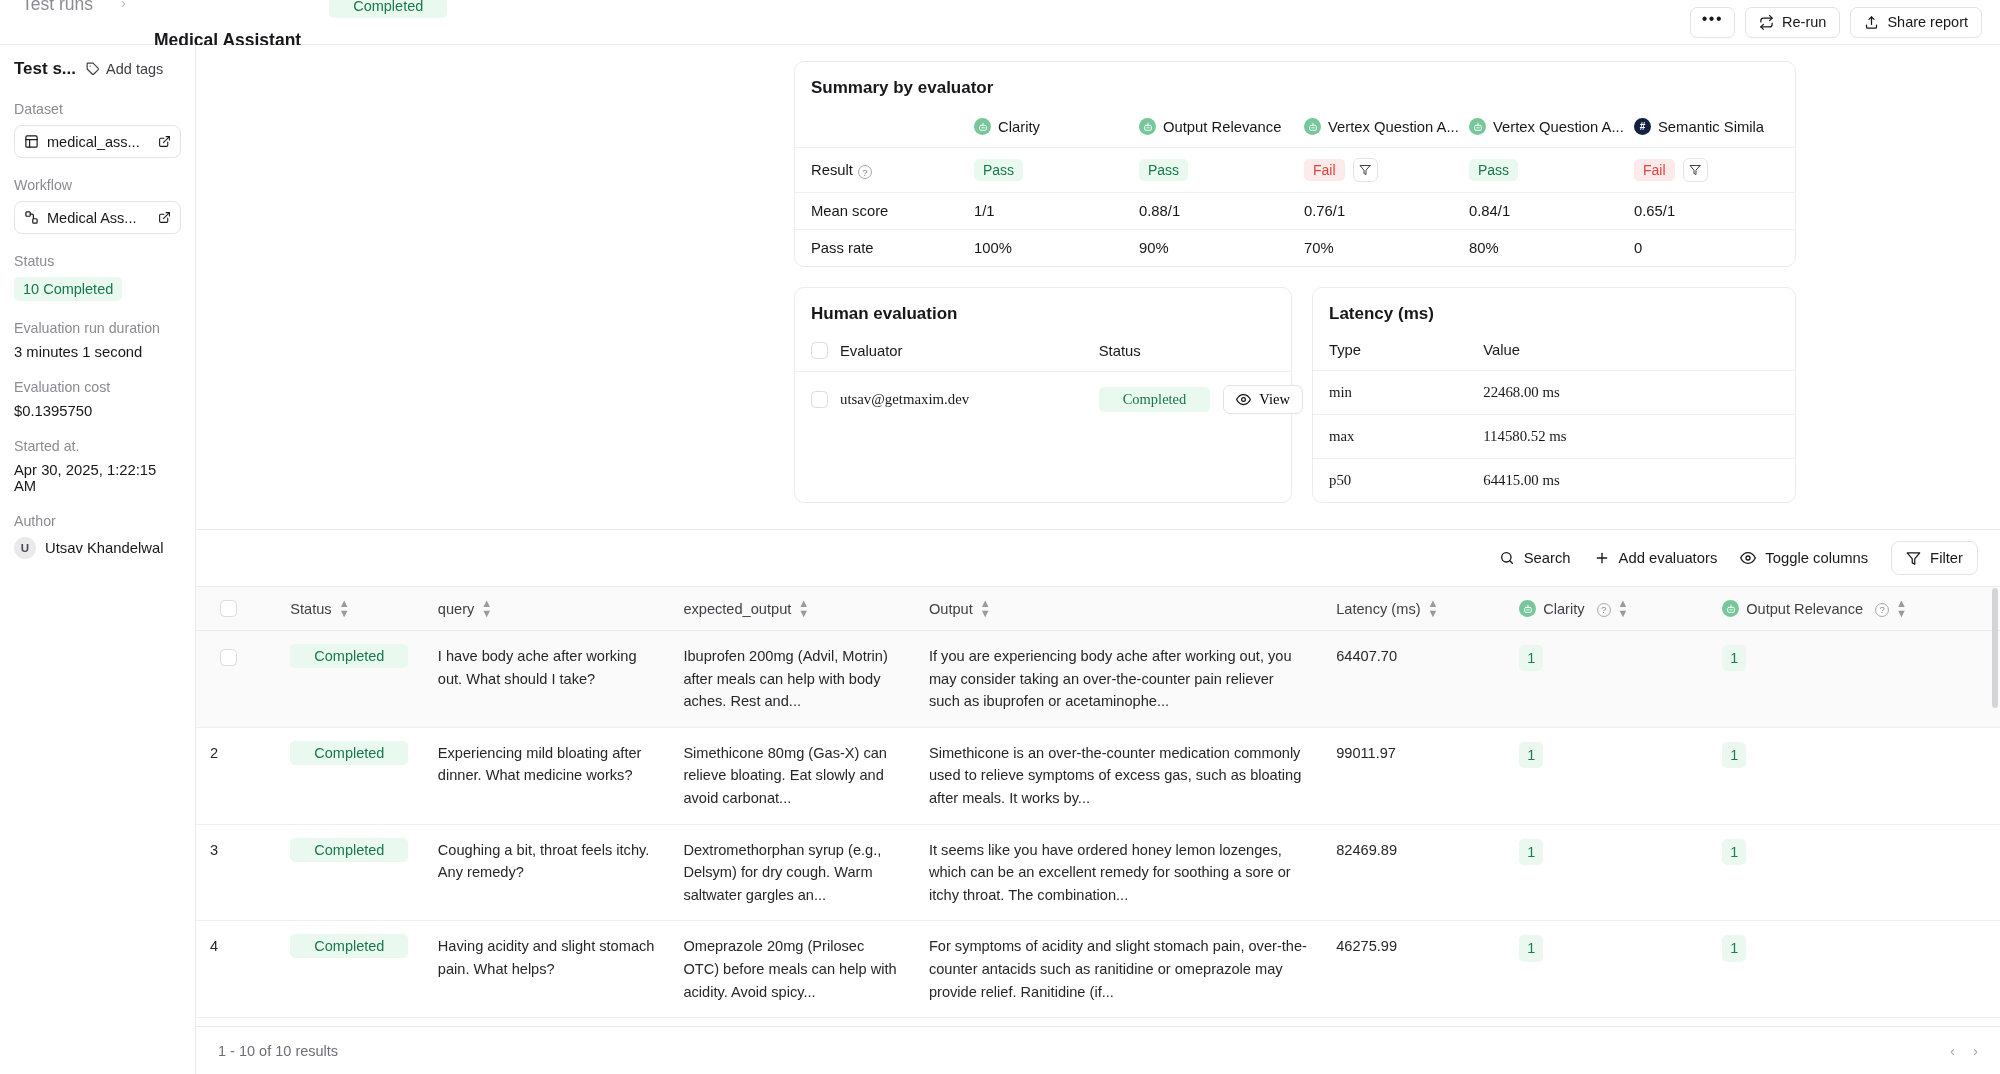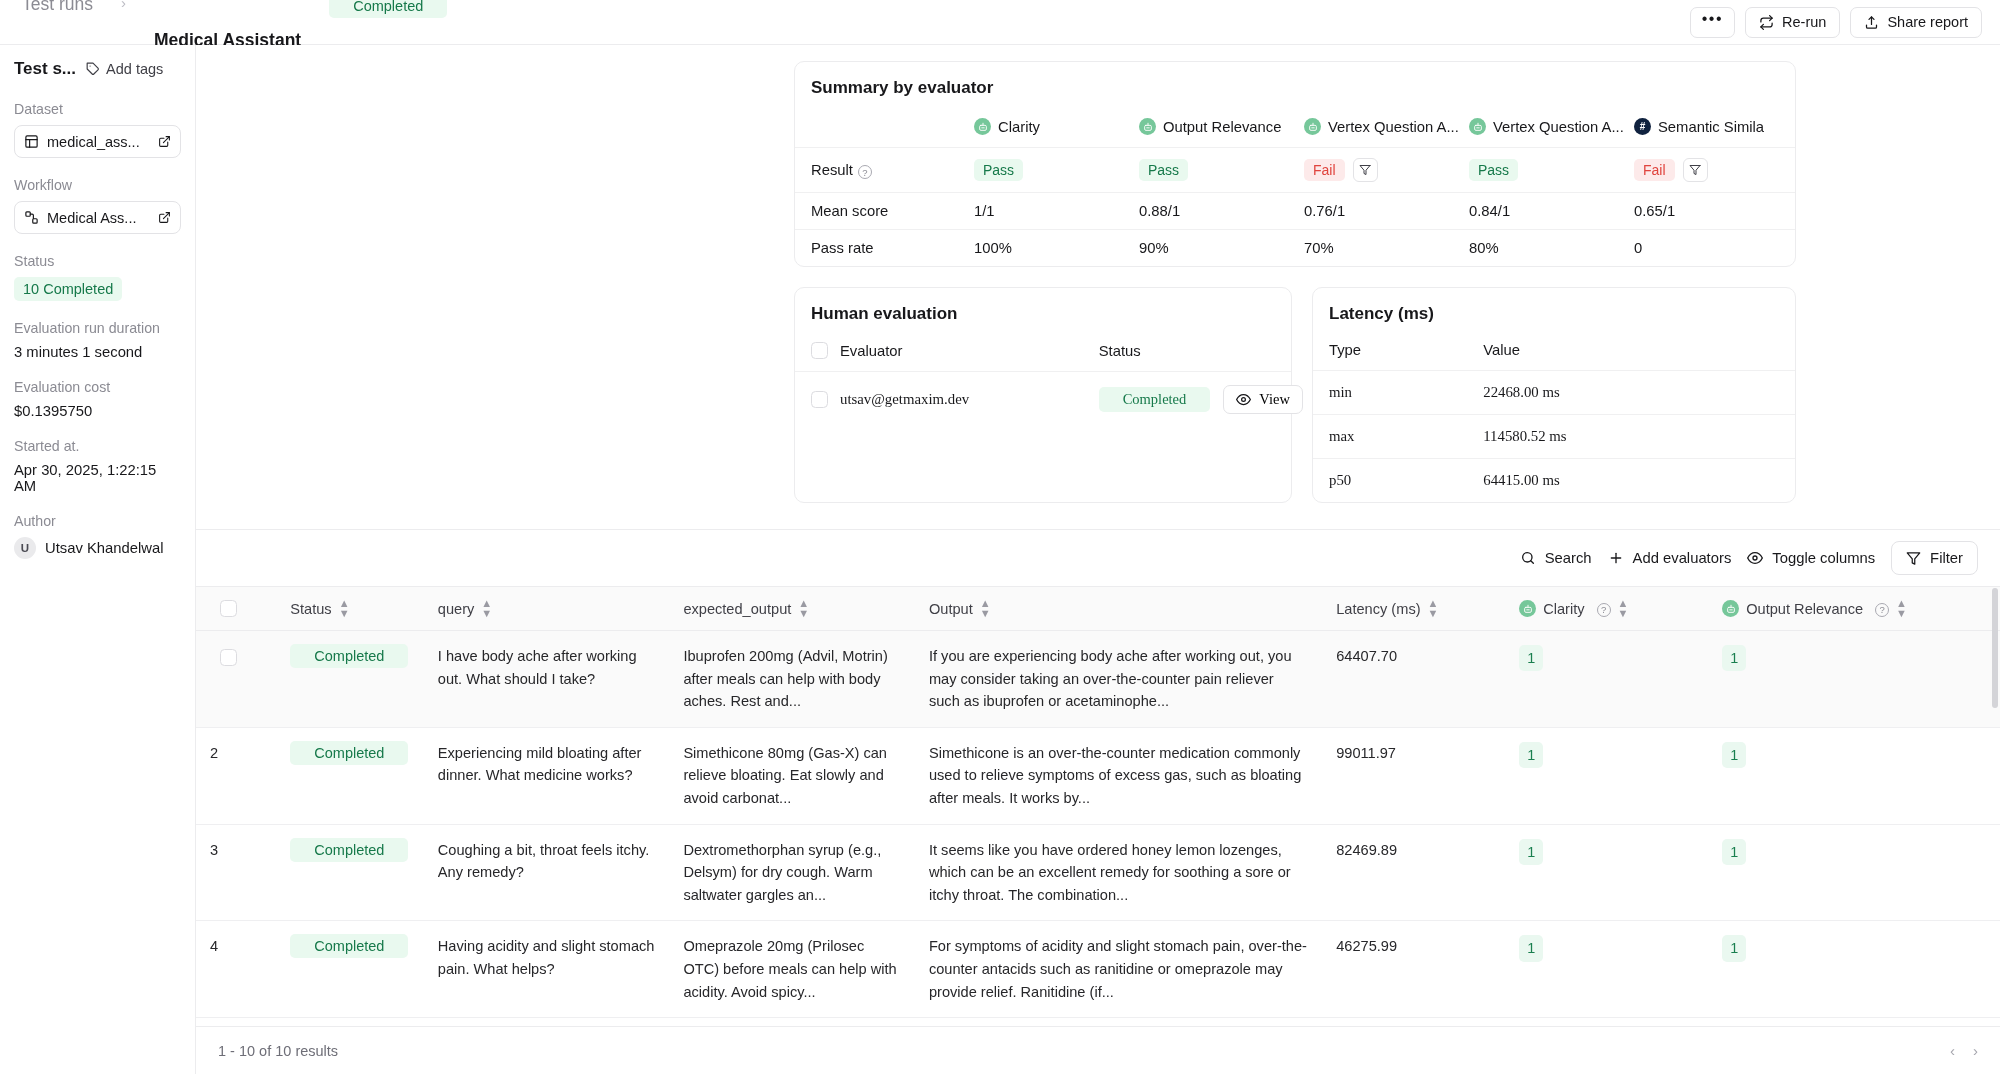--- a/index.html
+++ b/index.html
@@ -137,21 +137,21 @@
     height: 29px; border: 1px solid #e3e3e6; border-radius: 7px; background: #fff;
     display: inline-flex; align-items: center; gap: 8px; padding: 0 12px;
     font-size: 14.5px; font-weight: 500; cursor: pointer; font-family: inherit;
   }
   .he-status-cell { display: flex; align-items: center; gap: 13px; }
 
   
   .tbl-toolbar {
     border-top: 1px solid #ececee;
     height: 57px; display: flex; align-items: center; justify-content: flex-end;
-    gap: 16px; padding: 12px 22px; margin-top: 18px;
+    gap: 23px; padding: 12px 22px; margin-top: 18px;
   }
   .tl-item {
     display: flex; align-items: center; gap: 9px; font-size: 14.8px;
     font-weight: 500; color: #18181b; cursor: pointer;
   }
   .tl-filter {
     border: 1px solid #e3e3e6; border-radius: 8px; height: 34px;
     padding: 0 14px; display: flex; align-items: center; gap: 9px;
     font-size: 14.8px; font-weight: 500; cursor: pointer;
   }

